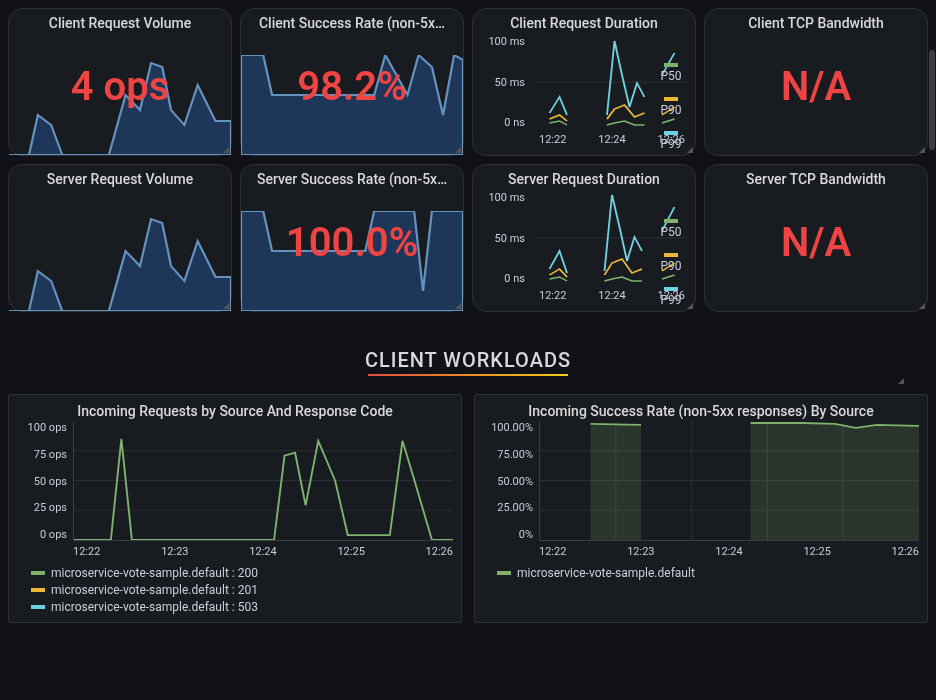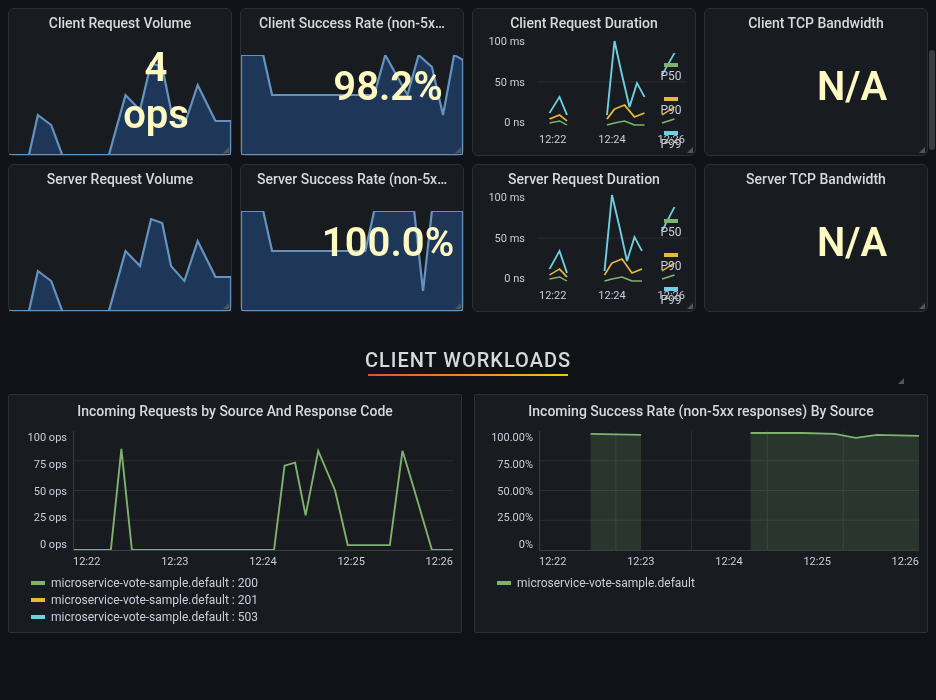--- a/index.html
+++ b/index.html
@@ -14,45 +14,44 @@
   }
   .grid {
     display: grid;
     grid-template-columns: repeat(4, 1fr);
     gap: 8px;
     padding: 8px;
   }
   .panel {
     background: #181b1f;
     border: 1px solid #2c2f33;
-    border-radius: 6px;
+    border-radius: 14px;
     position: relative;
     padding: 6px 8px 8px 8px;
     min-height: 148px;
   }
   .panel-title {
     font-size: 14px;
     font-weight: 500;
     color: #d8d9da;
     text-align: center;
     white-space: nowrap;
     overflow: hidden;
     text-overflow: ellipsis;
     margin-bottom: 4px;
   }
   .big-value {
     font-size: 40px;
     font-weight: 600;
-    color: #fef9c3;
+    color: #ef4444;
     text-align: center;
     position: absolute;
     top: 50%;
     left: 50%;
     transform: translate(-50%, -40%);
-    margin-left: 36px;
   }
   .spark-svg {
     position: absolute;
     left: 0; right: 0; bottom: 0;
     width: 100%;
     height: 100px;
     opacity: 0.9;
   }
   .mini-chart-wrap {
     display: flex;
@@ -117,21 +116,21 @@
     grid-template-columns: 1fr 1fr;
     gap: 12px;
     padding: 8px;
   }
   .panel2 {
     background: #181b1f;
     border: 1px solid #2c2f33;
     border-radius: 2px;
     padding: 8px;
   }
-  .panel2 .panel-title { margin-bottom: 12px; }
+  .panel2 .panel-title { margin-bottom: 2px; }
   .chart-area {
     display: flex;
     position: relative;
   }
   .yaxis2 {
     width: 56px;
     display: flex;
     flex-direction: column;
     justify-content: space-between;
     align-items: flex-end;

